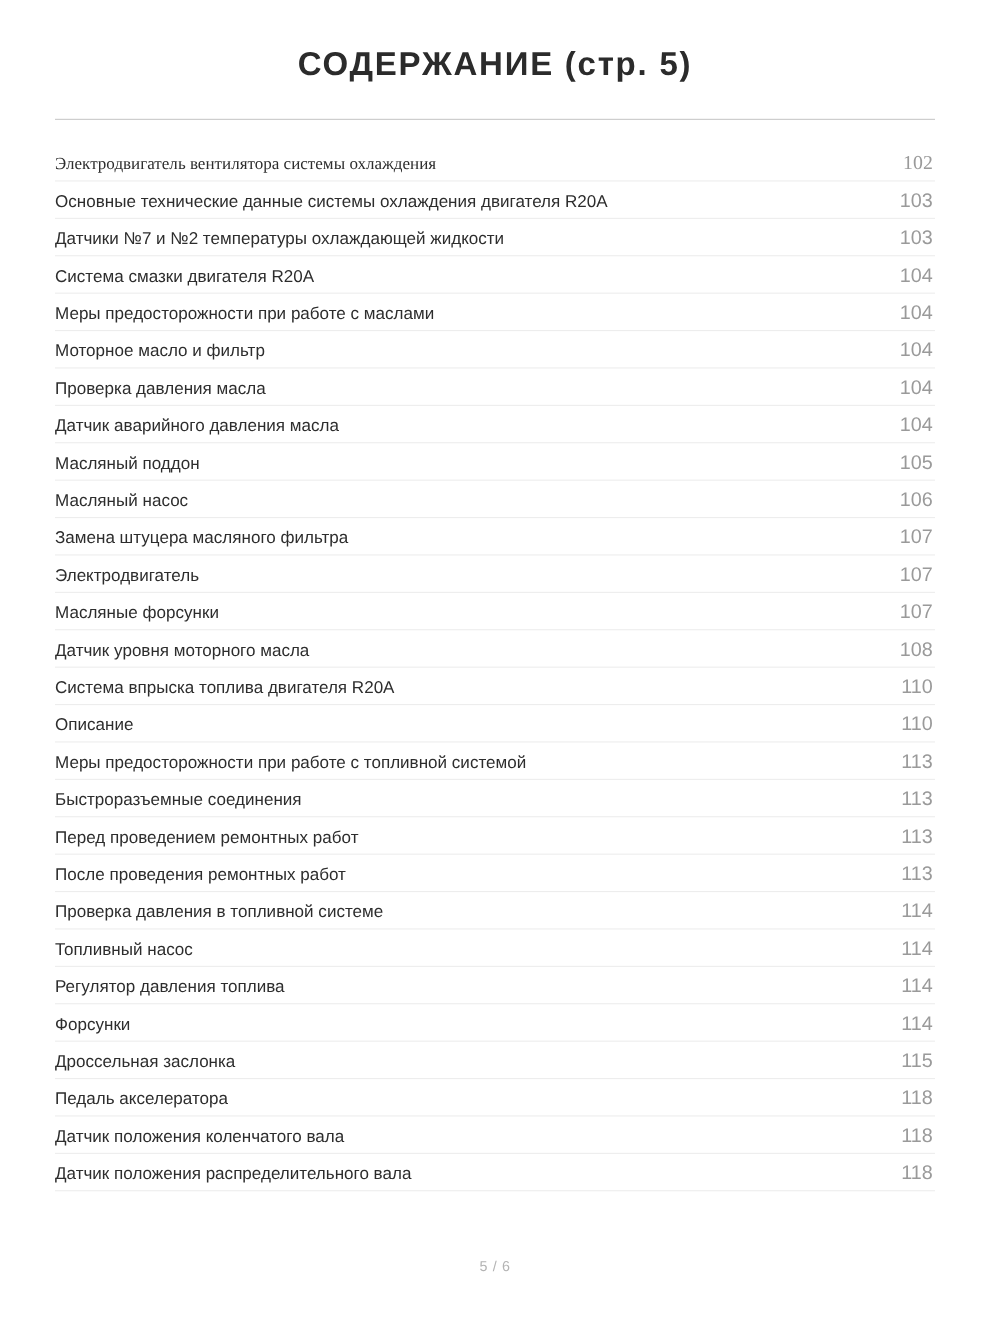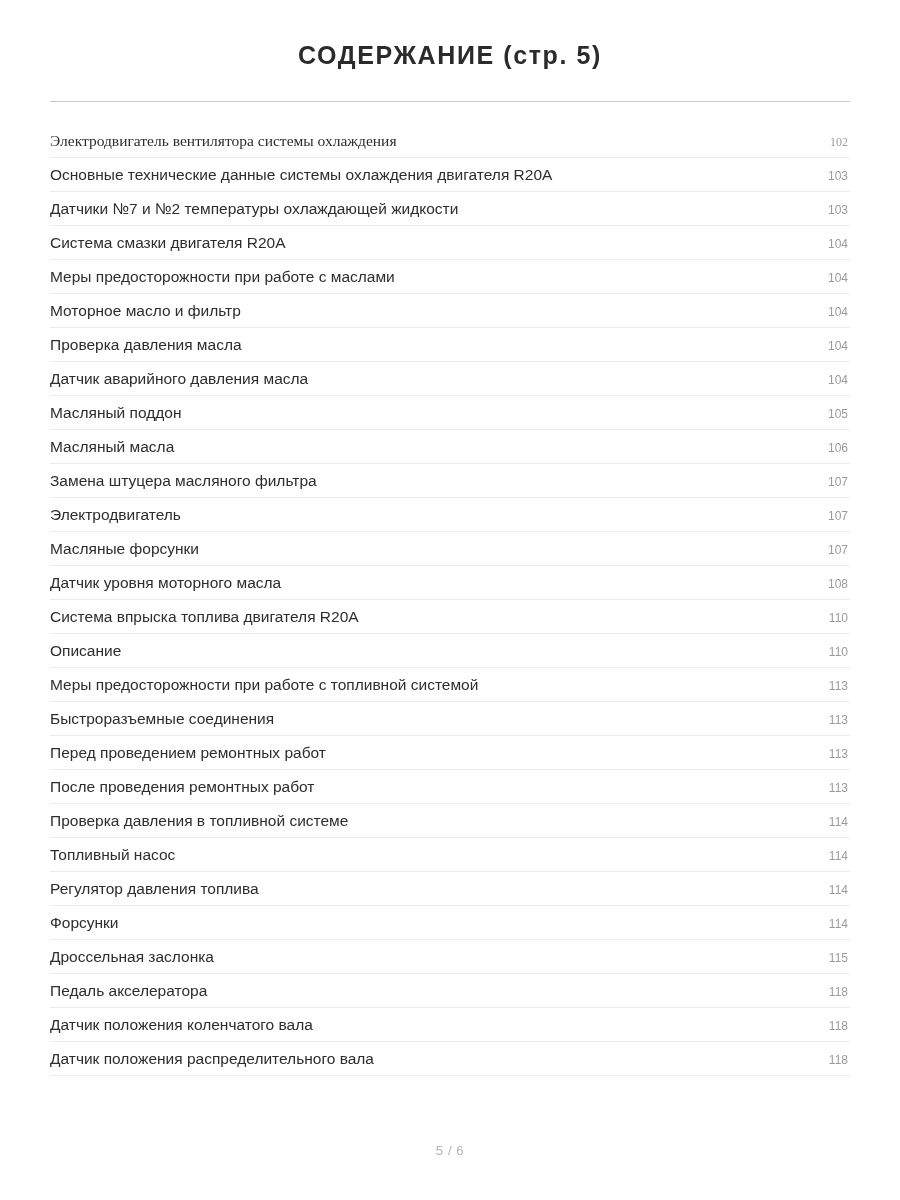--- a/index.html
+++ b/index.html
@@ -20,21 +20,21 @@
     width: 900px;
     height: 1200px;
     box-sizing: border-box;
     padding: 0 50px;
     display: flex;
     flex-direction: column;
     position: relative;
   }
   .doc-title {
     text-align: center;
-    font-size: 25px;
+    font-size: 30px;
     font-weight: bold;
     letter-spacing: 1.6px;
     color: #2b2b2b;
     margin: 0;
     padding-top: 40px;
     padding-bottom: 0;
     line-height: 1.25;
   }
   .title-rule {
     height: 1px;
@@ -65,21 +65,21 @@
     font-size: 15.5px;
     color: #2d2d2d;
     line-height: 34px;
     white-space: nowrap;
     overflow: hidden;
     text-overflow: ellipsis;
     flex: 1 1 auto;
     padding-right: 16px;
   }
   .entry-page {
-    font-size: 12px;
+    font-size: 18px;
     color: #9a9a9a;
     line-height: 34px;
     flex: 0 0 auto;
     text-align: right;
     min-width: 34px;
   }
   .footer {
     position: absolute;
     left: 0;
     right: 0;
@@ -130,21 +130,21 @@
       </div>
       <div class="toc-entry">
         <span class="entry-title">Датчик аварийного давления масла</span>
         <span class="entry-page">104</span>
       </div>
       <div class="toc-entry">
         <span class="entry-title">Масляный поддон</span>
         <span class="entry-page">105</span>
       </div>
       <div class="toc-entry">
-        <span class="entry-title">Масляный масла</span>
+        <span class="entry-title">Масляный насос</span>
         <span class="entry-page">106</span>
       </div>
       <div class="toc-entry">
         <span class="entry-title">Замена штуцера масляного фильтра</span>
         <span class="entry-page">107</span>
       </div>
       <div class="toc-entry">
         <span class="entry-title">Электродвигатель</span>
         <span class="entry-page">107</span>
       </div>

